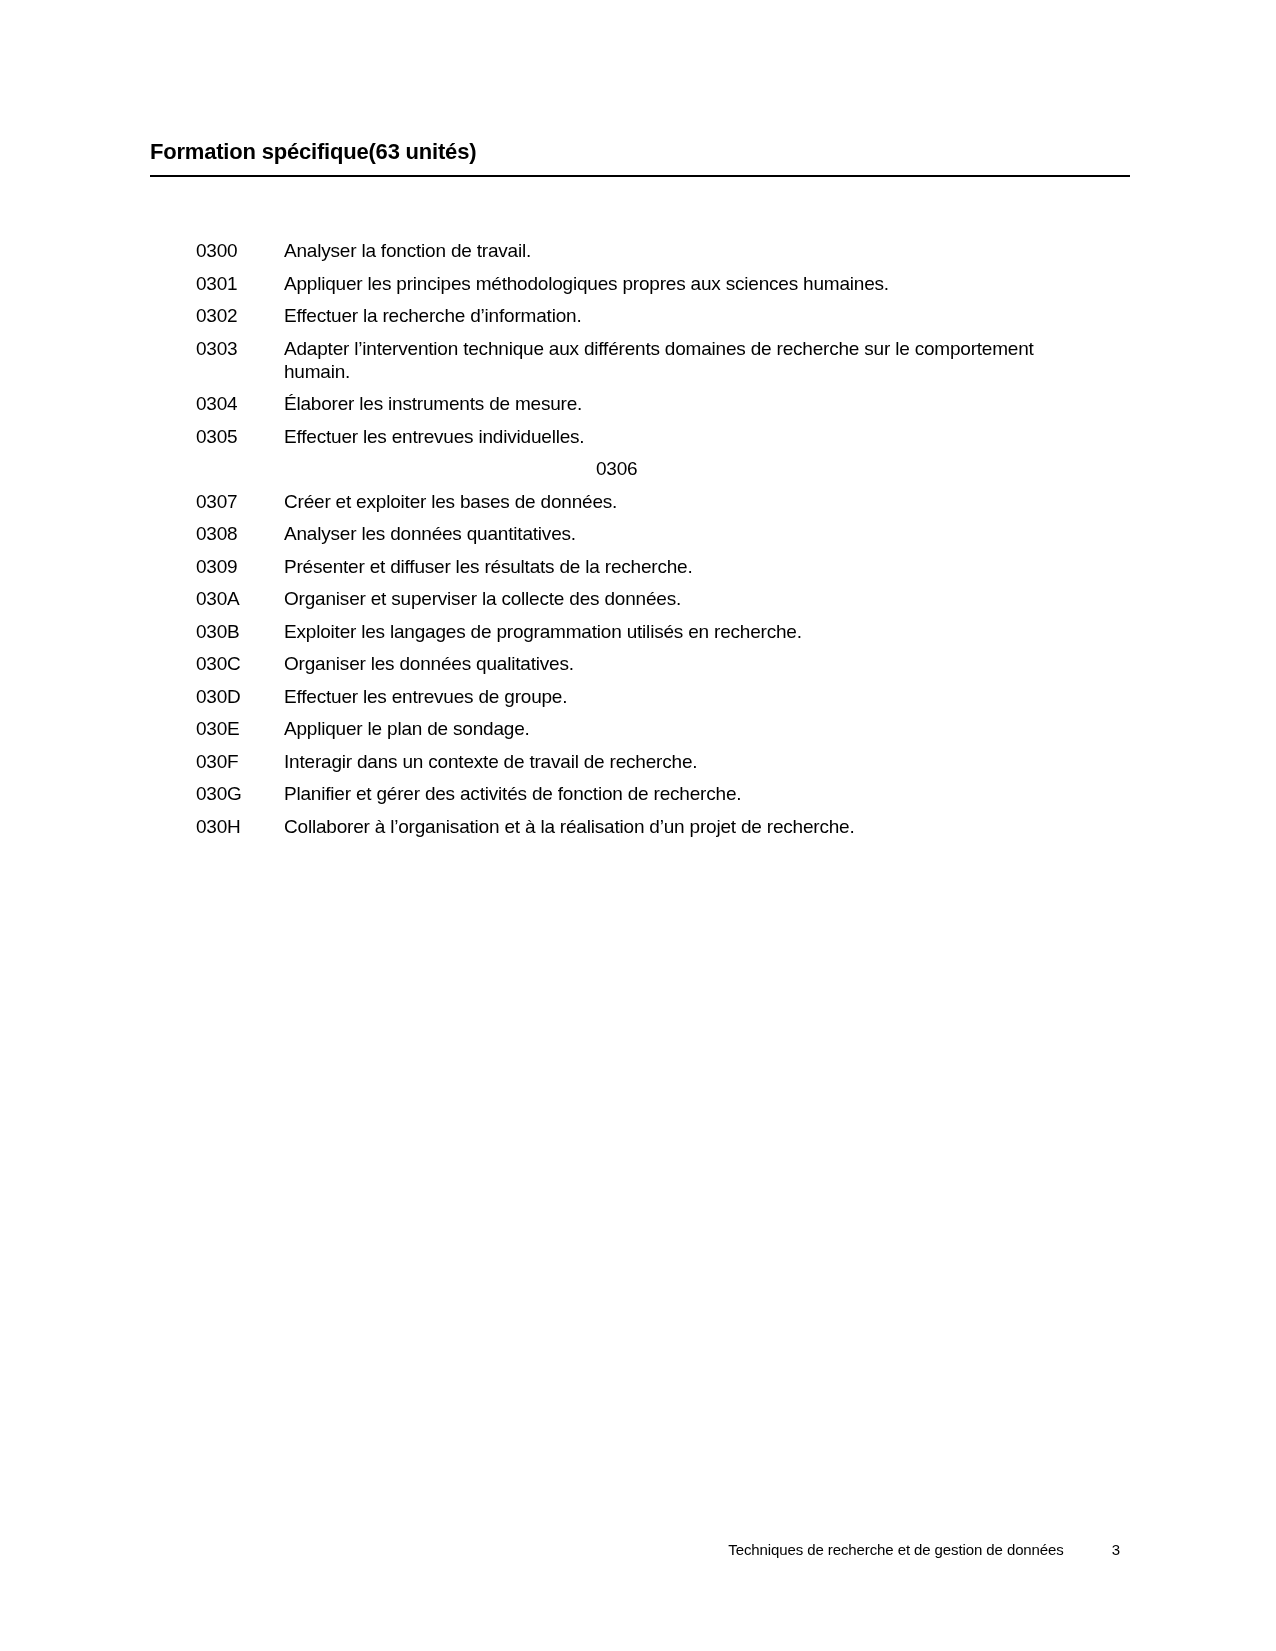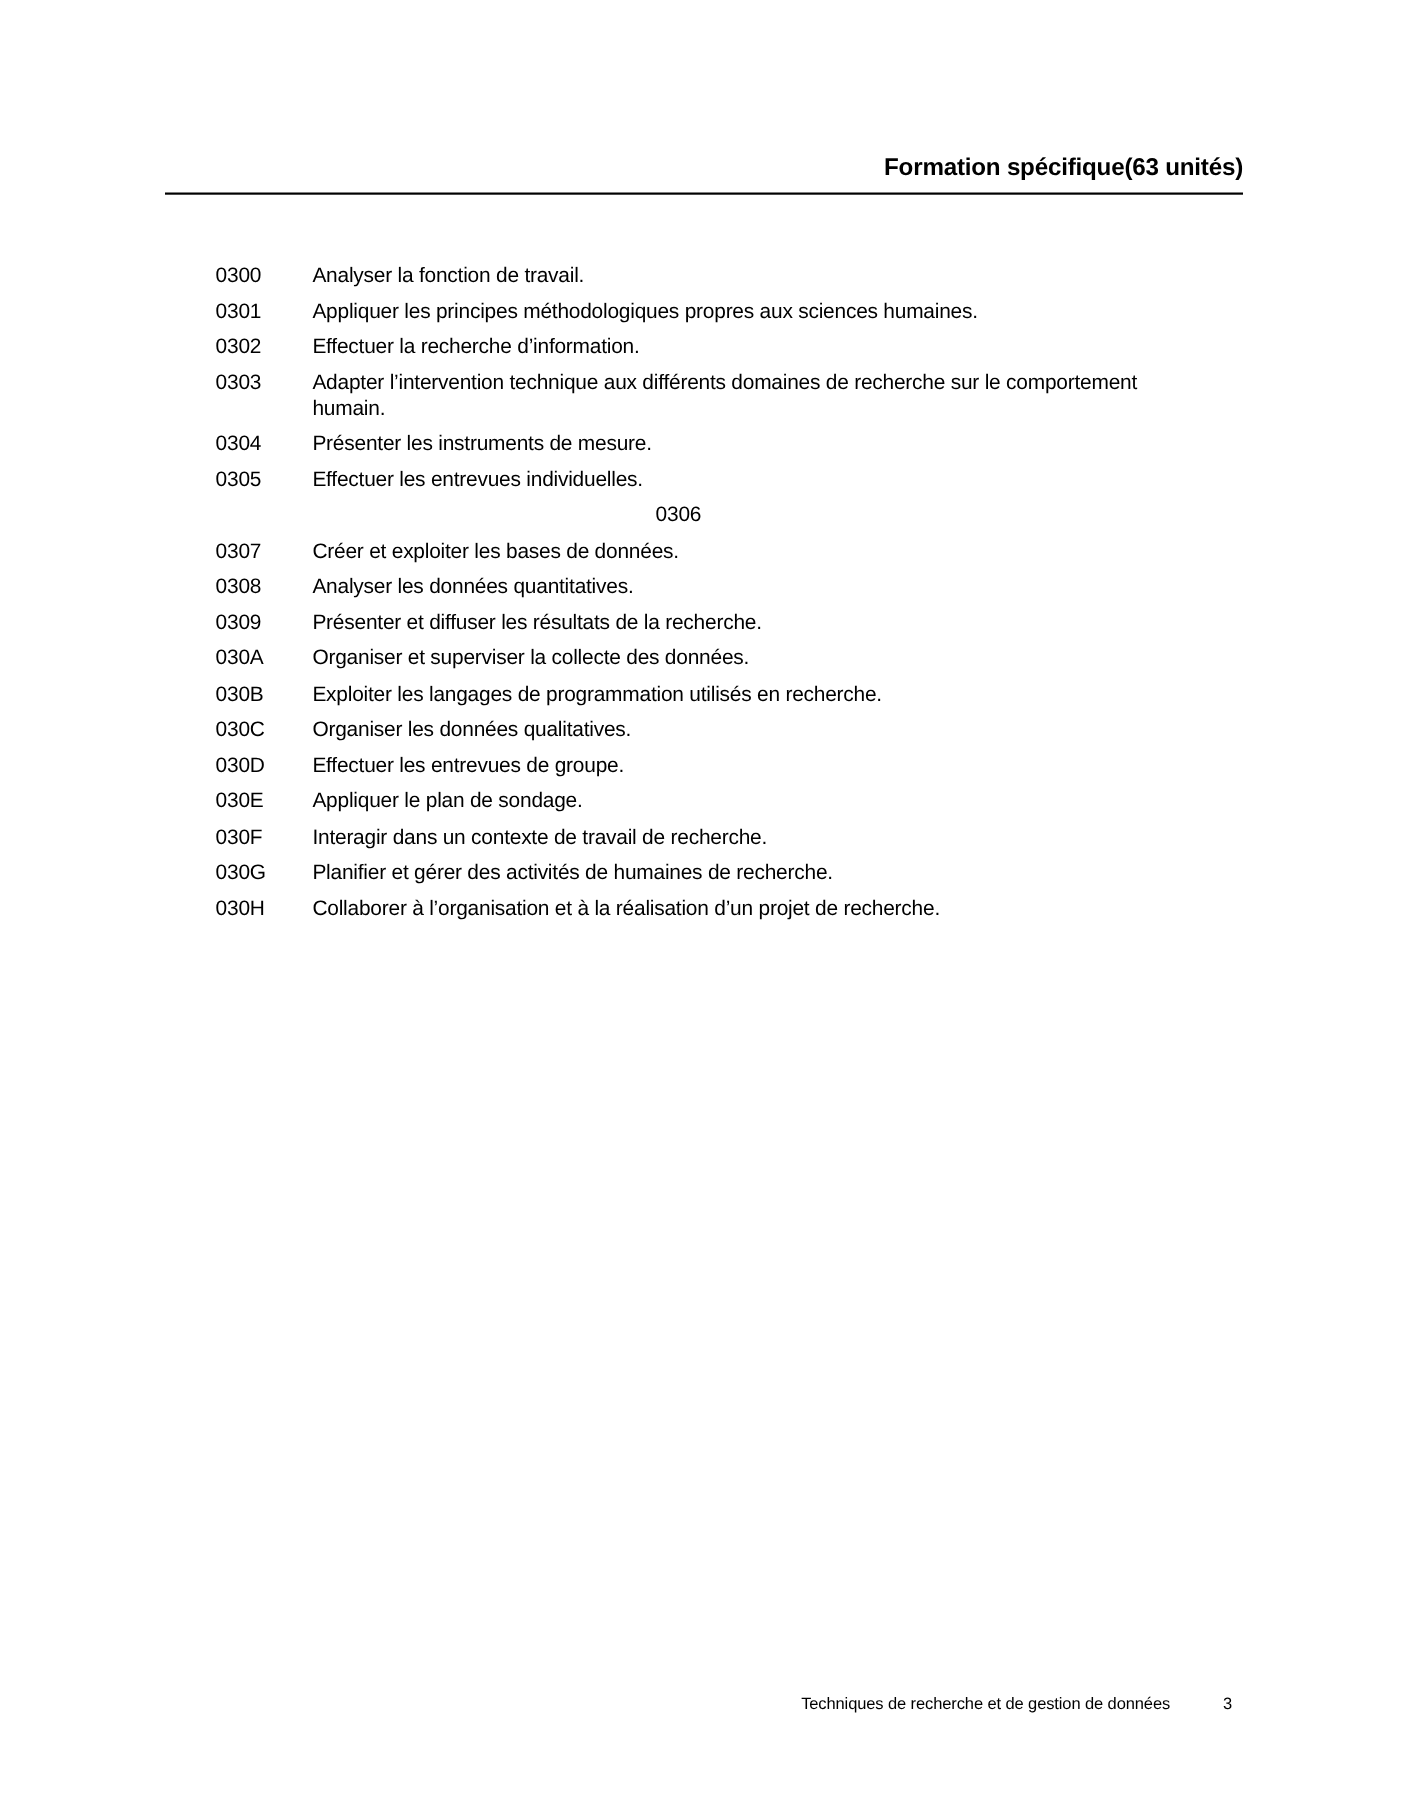--- a/index.html
+++ b/index.html
@@ -15,21 +15,21 @@
     color: #000000;
     font-family: "Liberation Sans", sans-serif;
     overflow: hidden;
   }
   .doc-header {
     position: absolute;
     left: 150px;
     right: 146px;
     top: 139px;
     display: flex;
-    justify-content: flex-end;
+    justify-content: flex-start;
     align-items: baseline;
     border-bottom: 2px solid #000000;
     padding-bottom: 10px;
     font-weight: bold;
     font-size: 22px;
     letter-spacing: -0.2px;
     line-height: 26px;
   }
   .competency-list {
     position: absolute;
@@ -94,21 +94,21 @@
       <span class="competency-label">Effectuer la recherche d’information.</span>
     </div>
 
     <div class="competency-row">
       <span class="competency-code">0303</span>
       <span class="competency-label">Adapter l’intervention technique aux différents domaines de recherche sur le comportement humain.</span>
     </div>
 
     <div class="competency-row">
       <span class="competency-code">0304</span>
-      <span class="competency-label">Présenter les instruments de mesure.</span>
+      <span class="competency-label">Élaborer les instruments de mesure.</span>
     </div>
 
     <div class="competency-row">
       <span class="competency-code">0305</span>
       <span class="competency-label">Effectuer les entrevues individuelles.</span>
     </div>
 
     <div class="competency-row">
       <span class="competency-code">0306</span>
     </div>
@@ -153,21 +153,21 @@
       <span class="competency-label">Appliquer le plan de sondage.</span>
     </div>
 
     <div class="competency-row">
       <span class="competency-code">030F</span>
       <span class="competency-label">Interagir dans un contexte de travail de recherche.</span>
     </div>
 
     <div class="competency-row">
       <span class="competency-code">030G</span>
-      <span class="competency-label">Planifier et gérer des activités de humaines de recherche.</span>
+      <span class="competency-label">Planifier et gérer des activités de fonction de recherche.</span>
     </div>
 
     <div class="competency-row">
       <span class="competency-code">030H</span>
       <span class="competency-label">Collaborer à l’organisation et à la réalisation d’un projet de recherche.</span>
     </div>
   </div>
 
   <div class="doc-footer">
     <span class="footer-title">Techniques de recherche et de gestion de données</span>

